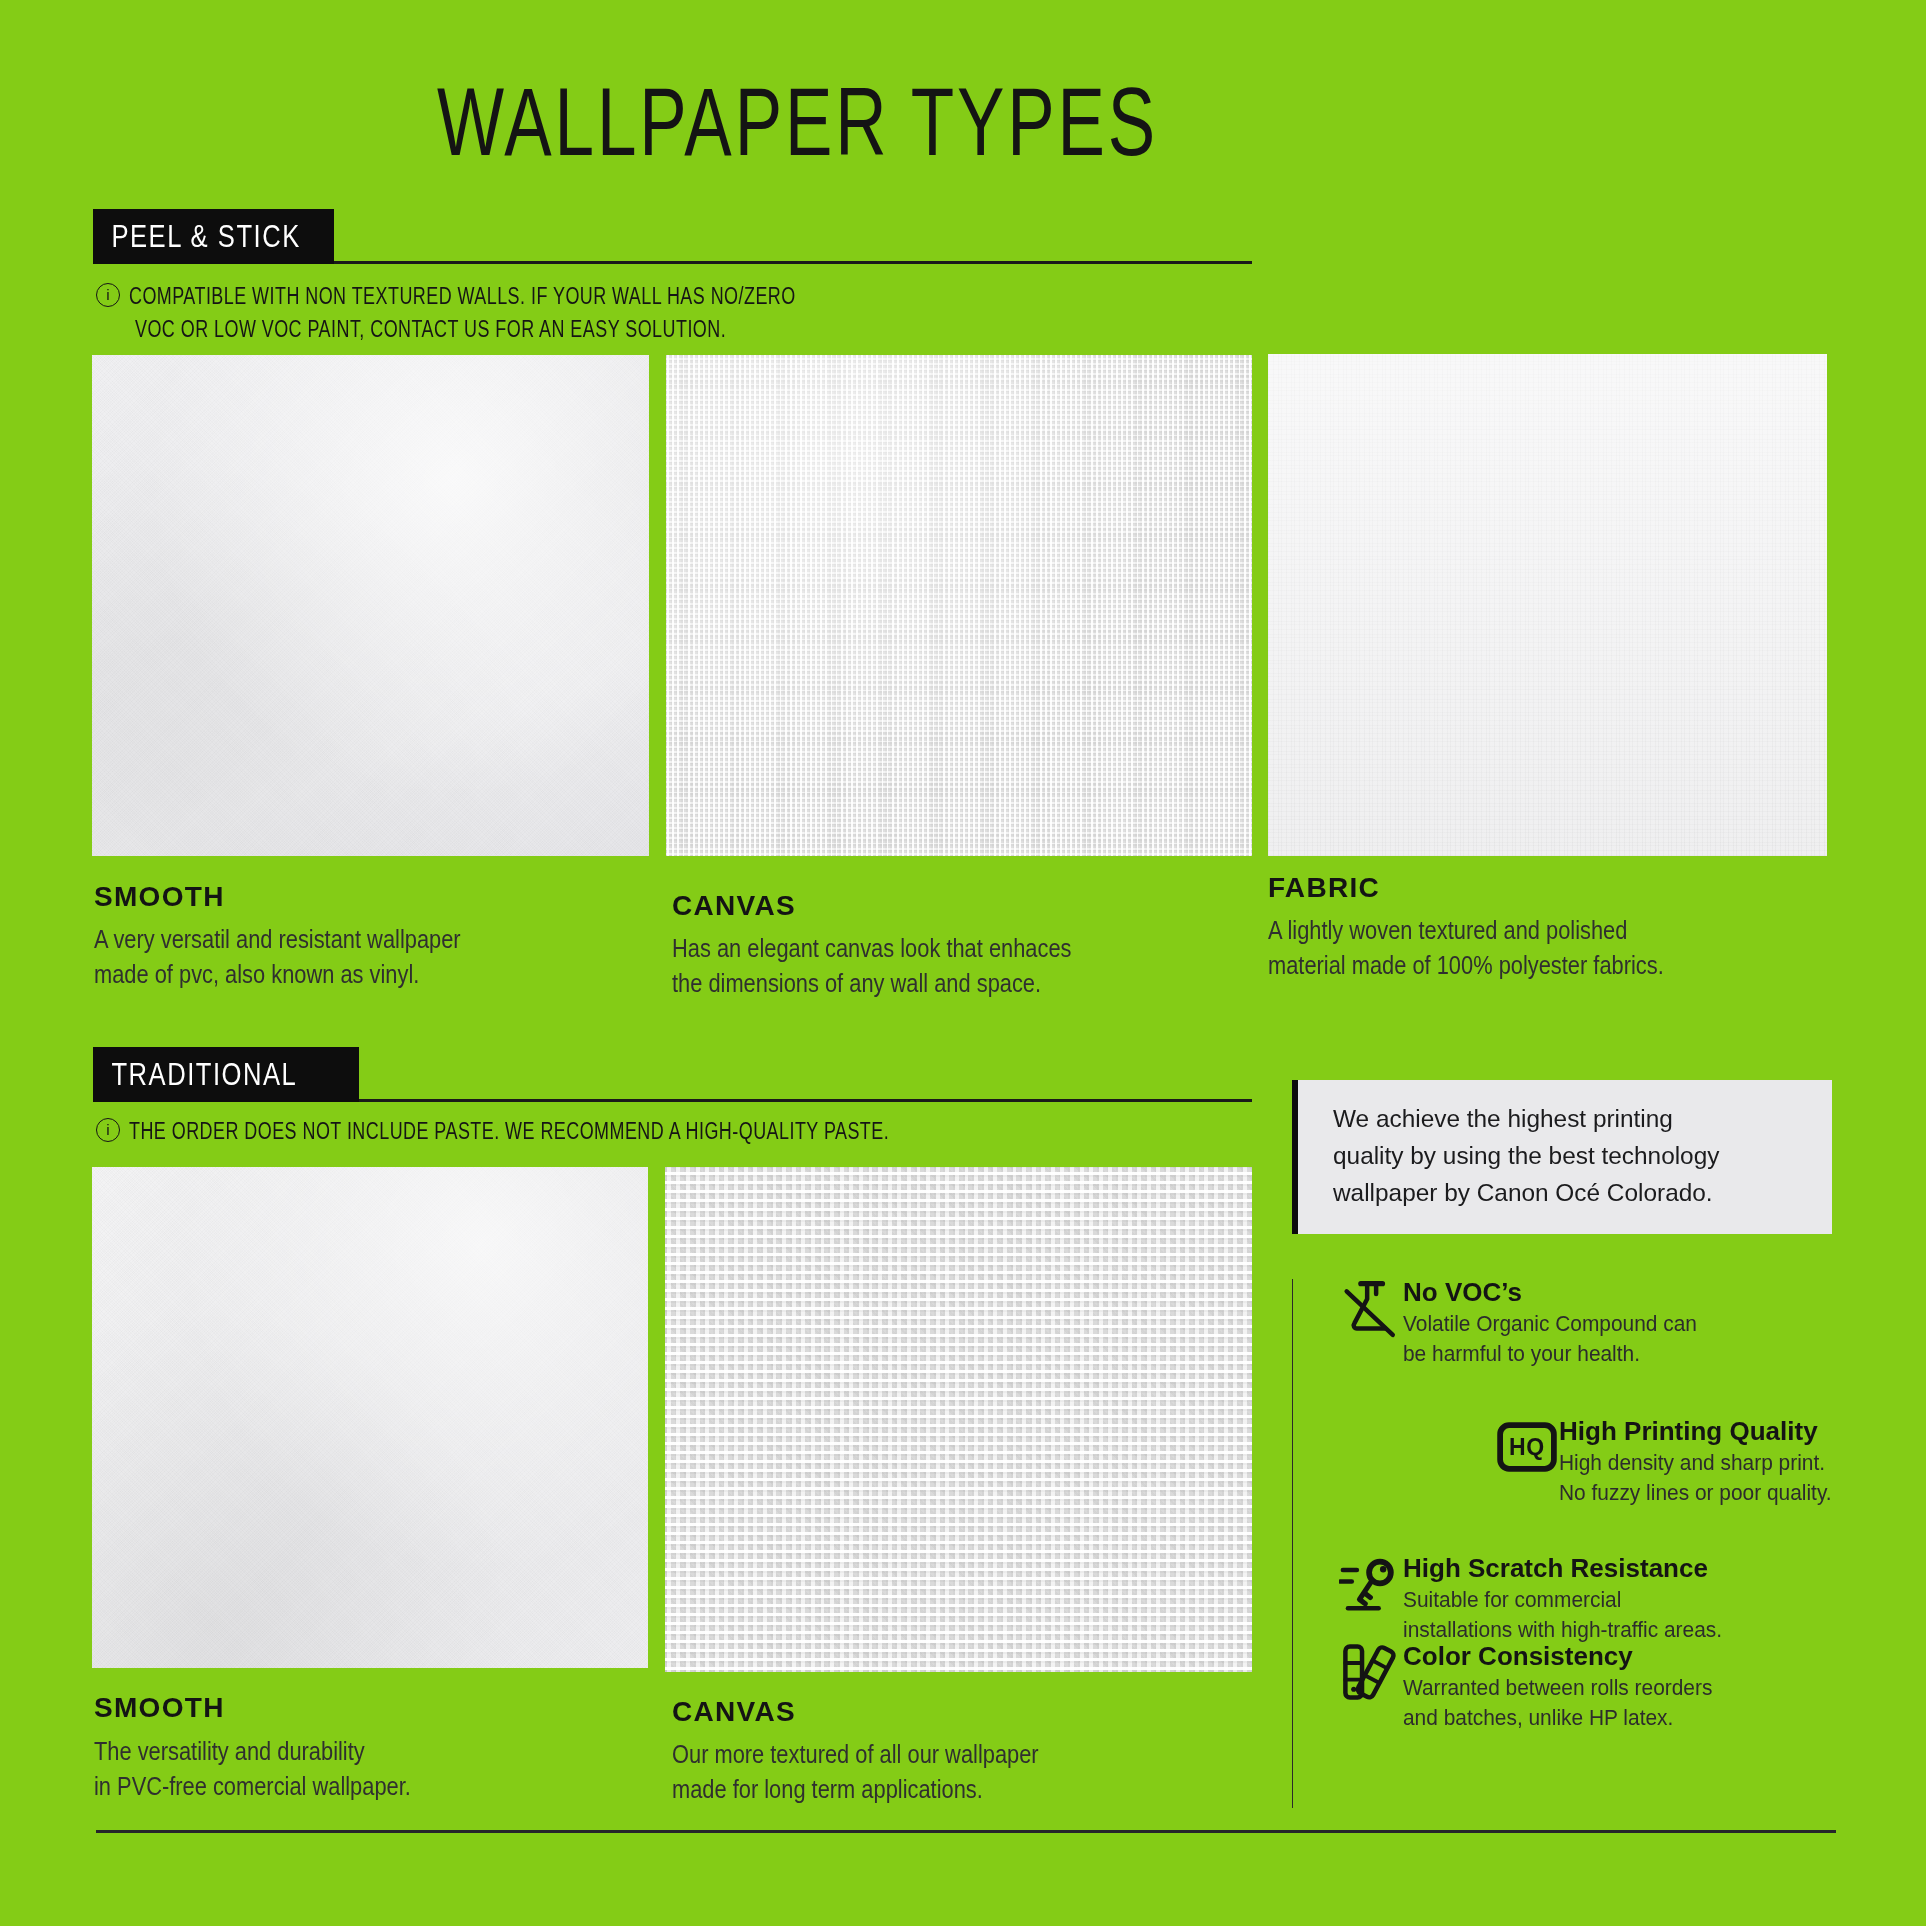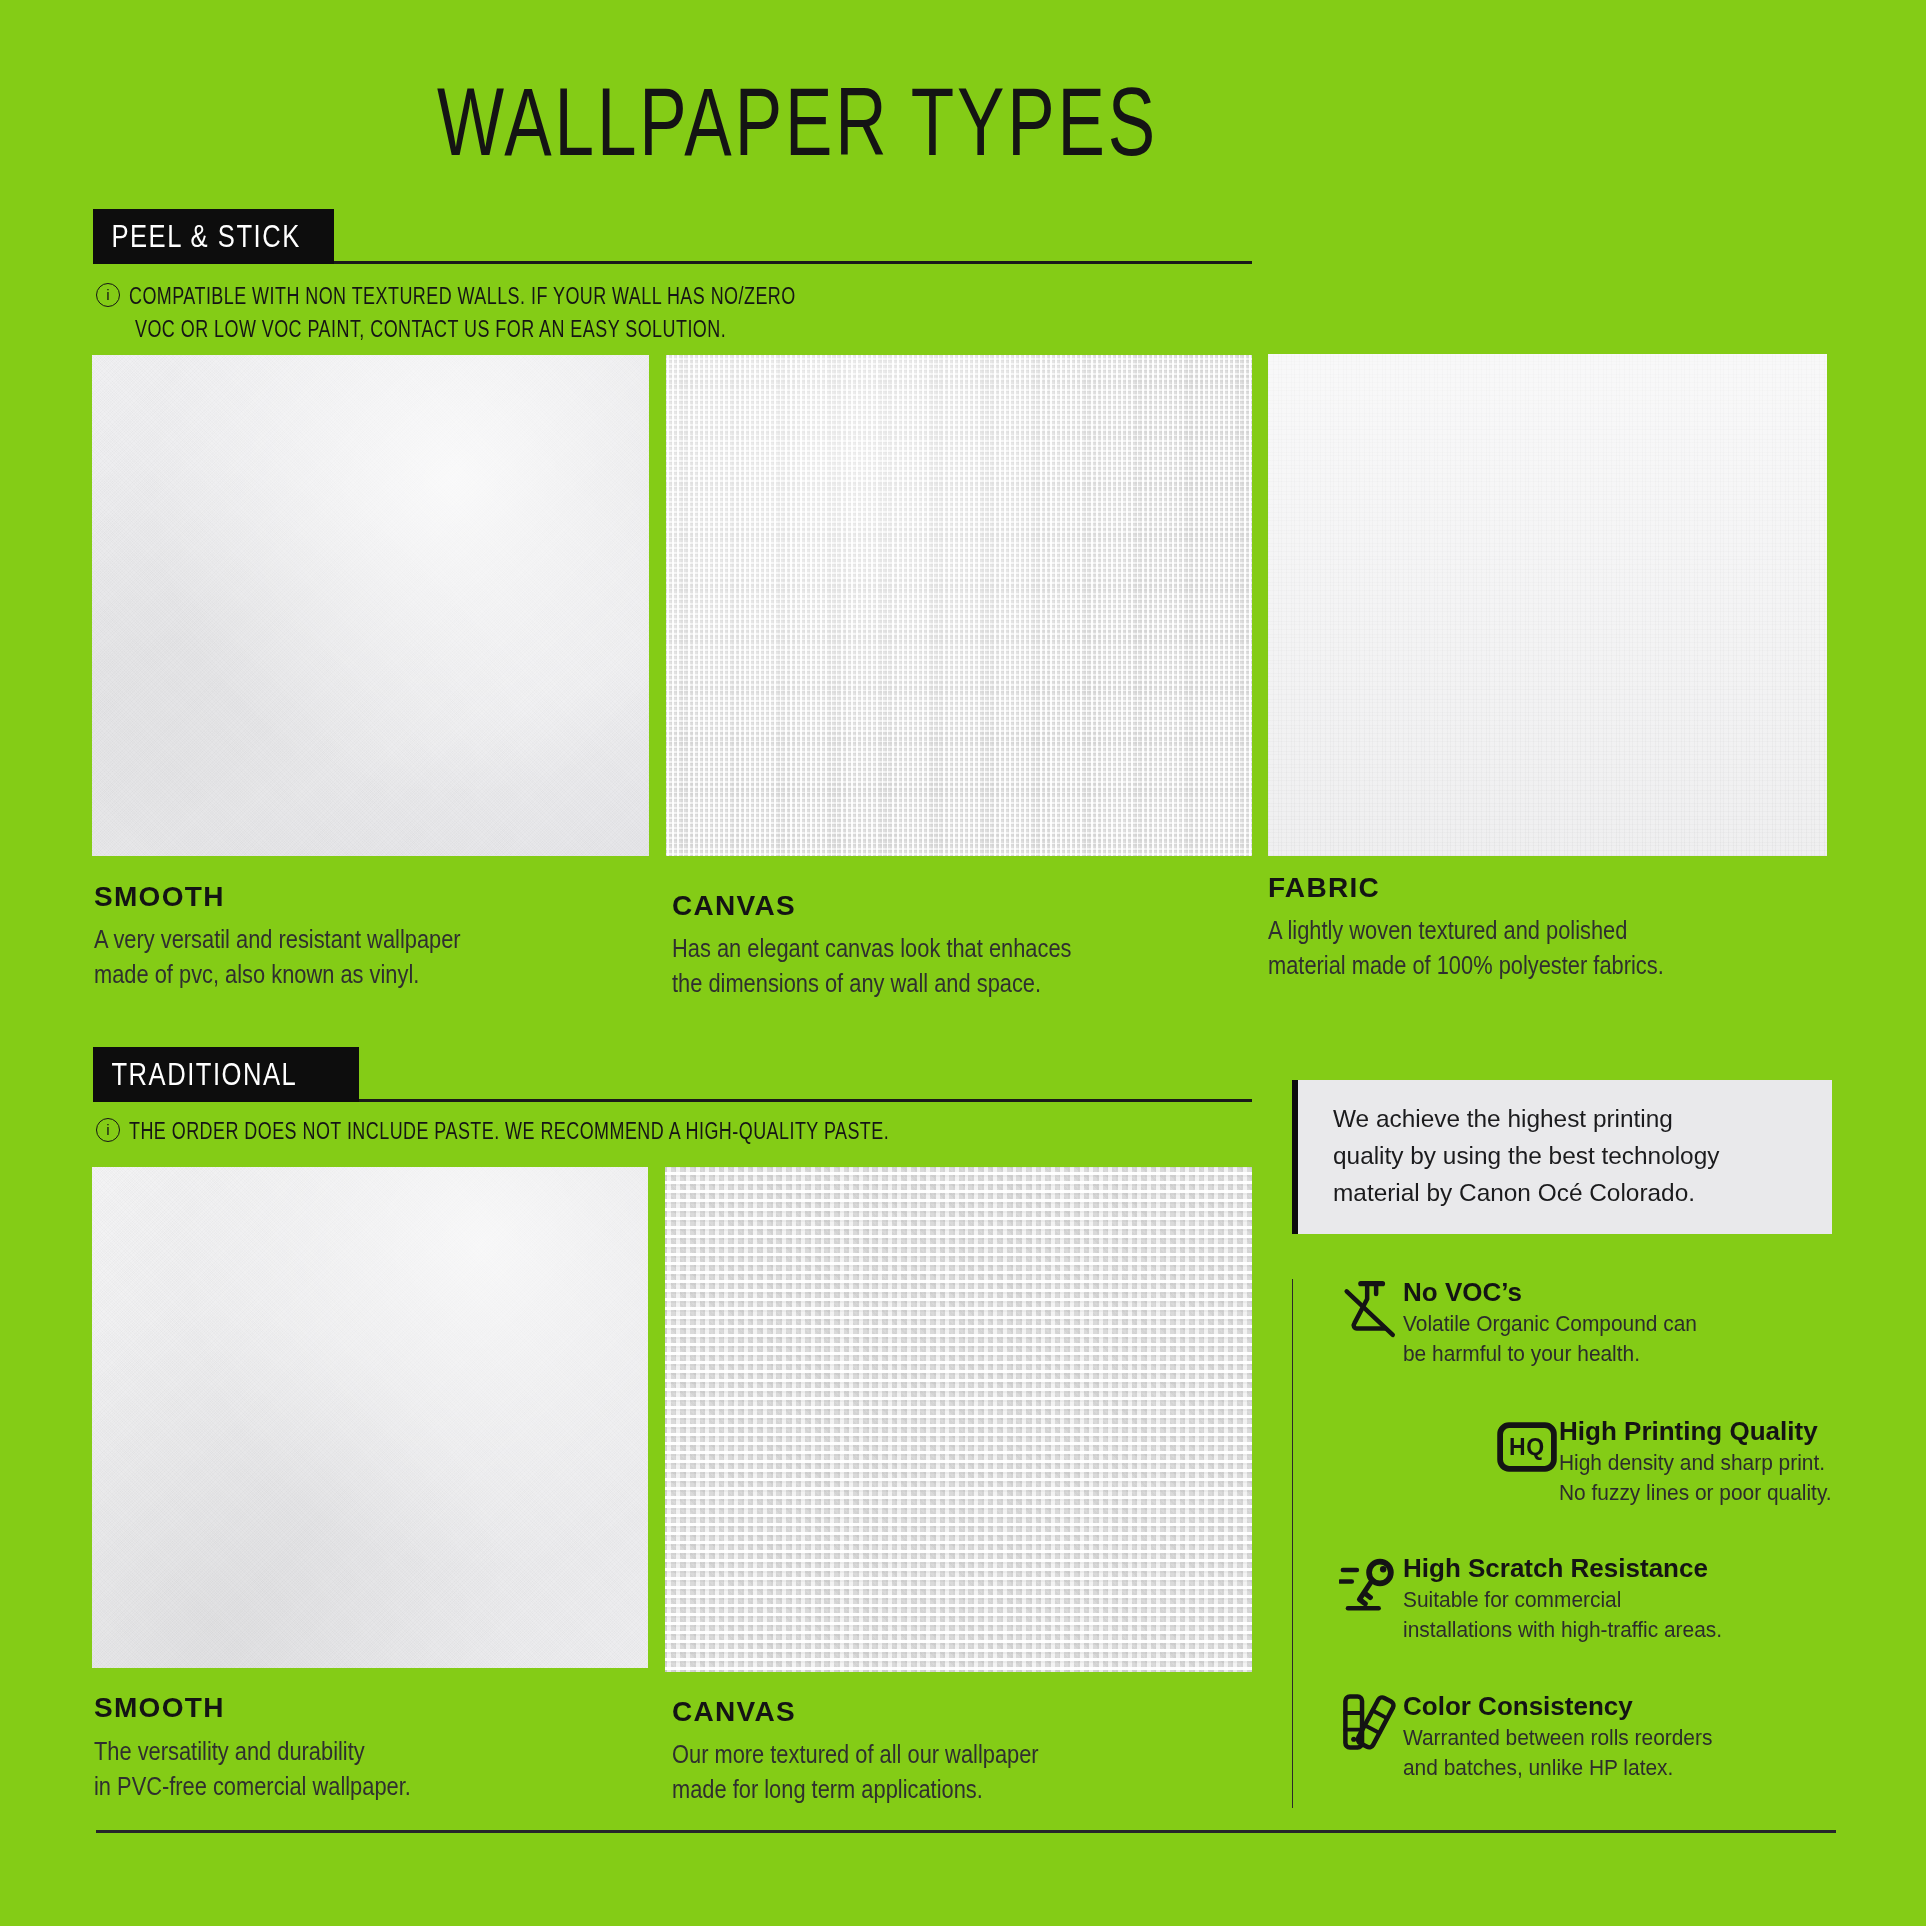--- a/index.html
+++ b/index.html
@@ -169,21 +169,21 @@
   <div class="abs item-desc" style="left:672px;top:1737px;">
     <div>Our more textured of all our wallpaper</div>
     <div>made for long term applications.</div>
   </div>
 
   <div class="abs quote-bar" style="left:1292px;top:1080px;width:5.8px;height:154px;"></div>
   <div class="abs quote-box" style="left:1298px;top:1080px;width:534px;height:154px;">
     <div class="quote-text">
       <div>We achieve the highest printing</div>
       <div>quality by using the best technology</div>
-      <div>material by Canon Océ Colorado.</div>
+      <div>wallpaper by Canon Océ Colorado.</div>
     </div>
   </div>
 
   <div class="abs v-divider" style="left:1292px;top:1279px;height:529px;"></div>
 
   <div class="abs feature" style="left:1339px;top:1276px;">
     <svg width="64" height="64" viewBox="0 0 100 100">
       <line class="icon-stroke" x1="34" y1="12" x2="68" y2="12" stroke-width="8"></line>
       <path class="icon-stroke" d="M44 12 v24 L24 74 a5 5 0 0 0 4 8 h44" stroke-width="7"></path>
       <path class="icon-stroke" d="M58 12 v16" stroke-width="7"></path>
@@ -223,21 +223,21 @@
     </svg>
     <div>
       <div class="f-title">High Scratch Resistance</div>
       <div class="f-desc">
         <div>Suitable for commercial</div>
         <div>installations with high-traffic areas.</div>
       </div>
     </div>
   </div>
 
-  <div class="abs feature" style="left:1339px;top:1690px;">
+  <div class="abs feature" style="left:1339px;top:1640px;">
     <svg width="64" height="64" viewBox="0 0 100 100">
       <rect class="icon-stroke" x="10" y="10" width="26" height="80" rx="7" stroke-width="7"></rect>
       <line class="icon-stroke" x1="10" y1="36" x2="36" y2="36" stroke-width="6"></line>
       <line class="icon-stroke" x1="10" y1="62" x2="36" y2="62" stroke-width="6"></line>
       <circle cx="23" cy="77" r="4" fill="#141414"></circle>
       <g transform="rotate(28 52 50)">
         <rect class="icon-stroke" x="44" y="8" width="26" height="80" rx="7" stroke-width="7"></rect>
         <line class="icon-stroke" x1="44" y1="34" x2="70" y2="34" stroke-width="6"></line>
         <line class="icon-stroke" x1="44" y1="60" x2="70" y2="60" stroke-width="6"></line>
       </g>

